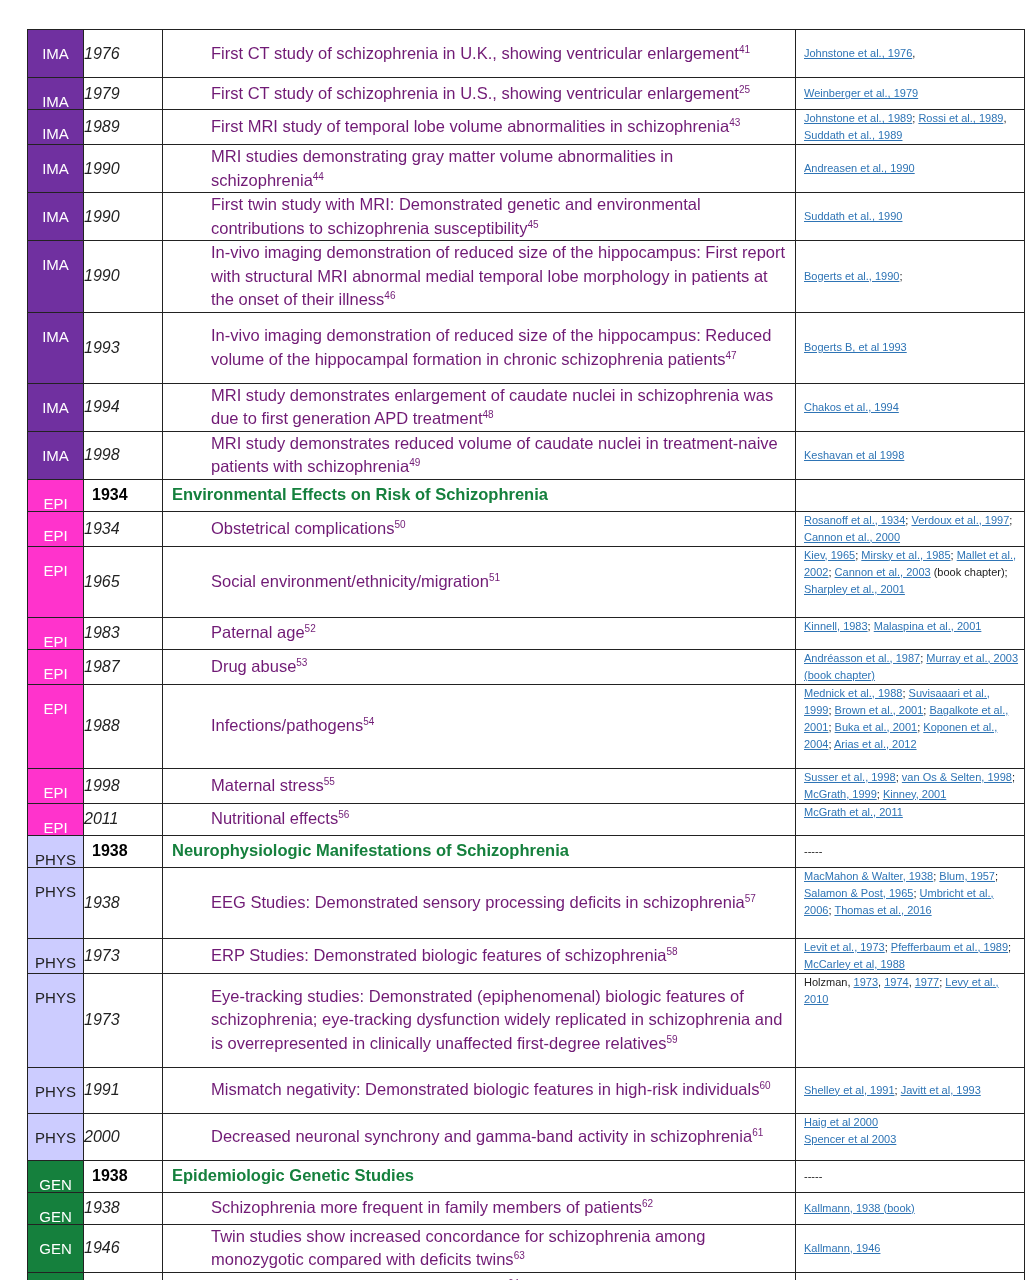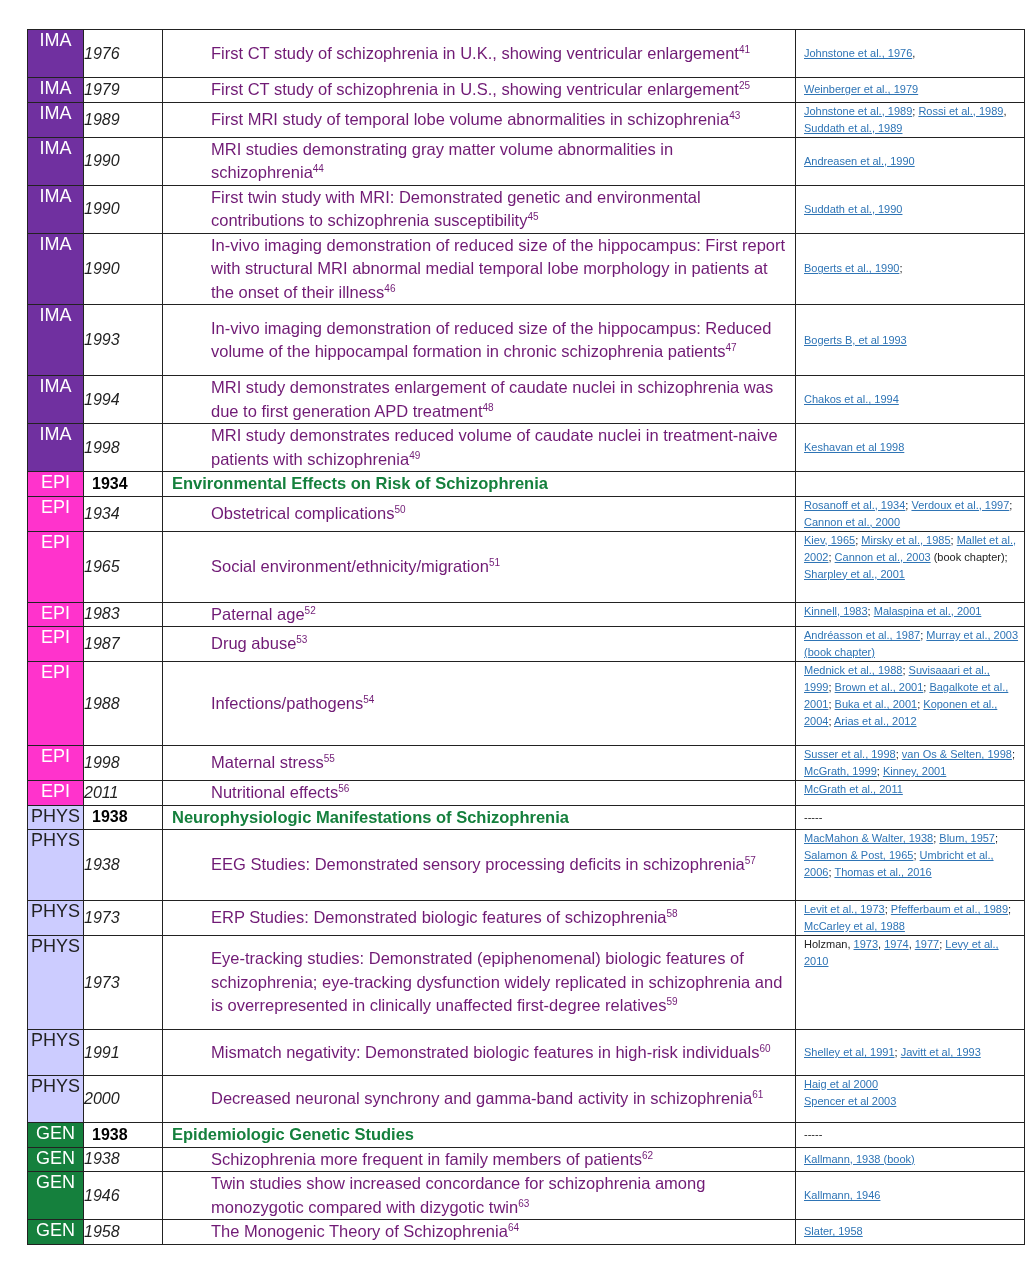--- a/index.html
+++ b/index.html
@@ -4,22 +4,22 @@
 <style>
   html, body { margin: 0; padding: 0; background: #ffffff; }
   body { width: 1035px; height: 1280px; position: relative; font-family: "Liberation Sans", sans-serif; }
   table.timeline {
     position: absolute; left: 27px; top: 29px;
     width: 997px; border-collapse: collapse; table-layout: fixed;
     border: 1.5px solid #111;
   }
   table.timeline td { border: 1px solid #222; padding: 0; vertical-align: middle; }
   table.timeline td.cat {
-    width: 56px; color: #ffffff; font-size: 18px; text-align: center;
-    vertical-align: top; padding-top: 3px; line-height: 14px;
+    width: 56px; color: #ffffff; font-size: 15px; text-align: center;
+    vertical-align: top; padding-top: 17px; line-height: 14px;
   }
   td.cat.IMA { background: #7030a0; }
   td.cat.EPI { background: #ff33cc; }
   td.cat.PHYS { background: #ccccff; color: #222 !important; }
   td.cat.GEN { background: #15803d; color: #f4f4f4; }
   table.timeline td.year {
     width: 79px; padding-right: 9px; box-sizing: border-box;
     font-style: italic; font-size: 16px; color: #222;
   }
   table.timeline td.year.head { font-style: normal; font-weight: bold; text-align: left; padding-left: 8px; color: #000; }
@@ -219,21 +219,21 @@
   <tr style="height: 22px;">
     <td class="cat GEN"><span>GEN</span></td>
     <td class="year"><span>1938</span></td>
     <td class="desc"><span>Schizophrenia more frequent in family members of patients</span><sup>62</sup></td>
     <td class="refs"><a class="ref">Kallmann, 1938 (book)</a></td>
   </tr>
 
   <tr style="height: 46px;">
     <td class="cat GEN"><span>GEN</span></td>
     <td class="year"><span>1946</span></td>
-    <td class="desc"><span>Twin studies show increased concordance for schizophrenia among monozygotic compared with dizygotic twin</span><sup>63</sup></td>
+    <td class="desc"><span>Twin studies show increased concordance for schizophrenia among monozygotic compared with deficits twins</span><sup>63</sup></td>
     <td class="refs"><a class="ref">Kallmann, 1946</a></td>
   </tr>
 
   <tr style="height: 23px;">
     <td class="cat GEN"><span>GEN</span></td>
     <td class="year"><span>1958</span></td>
     <td class="desc"><span>The Monogenic Theory of Schizophrenia</span><sup>64</sup></td>
     <td class="refs"><a class="ref">Slater, 1958</a></td>
   </tr>
 </tbody>

